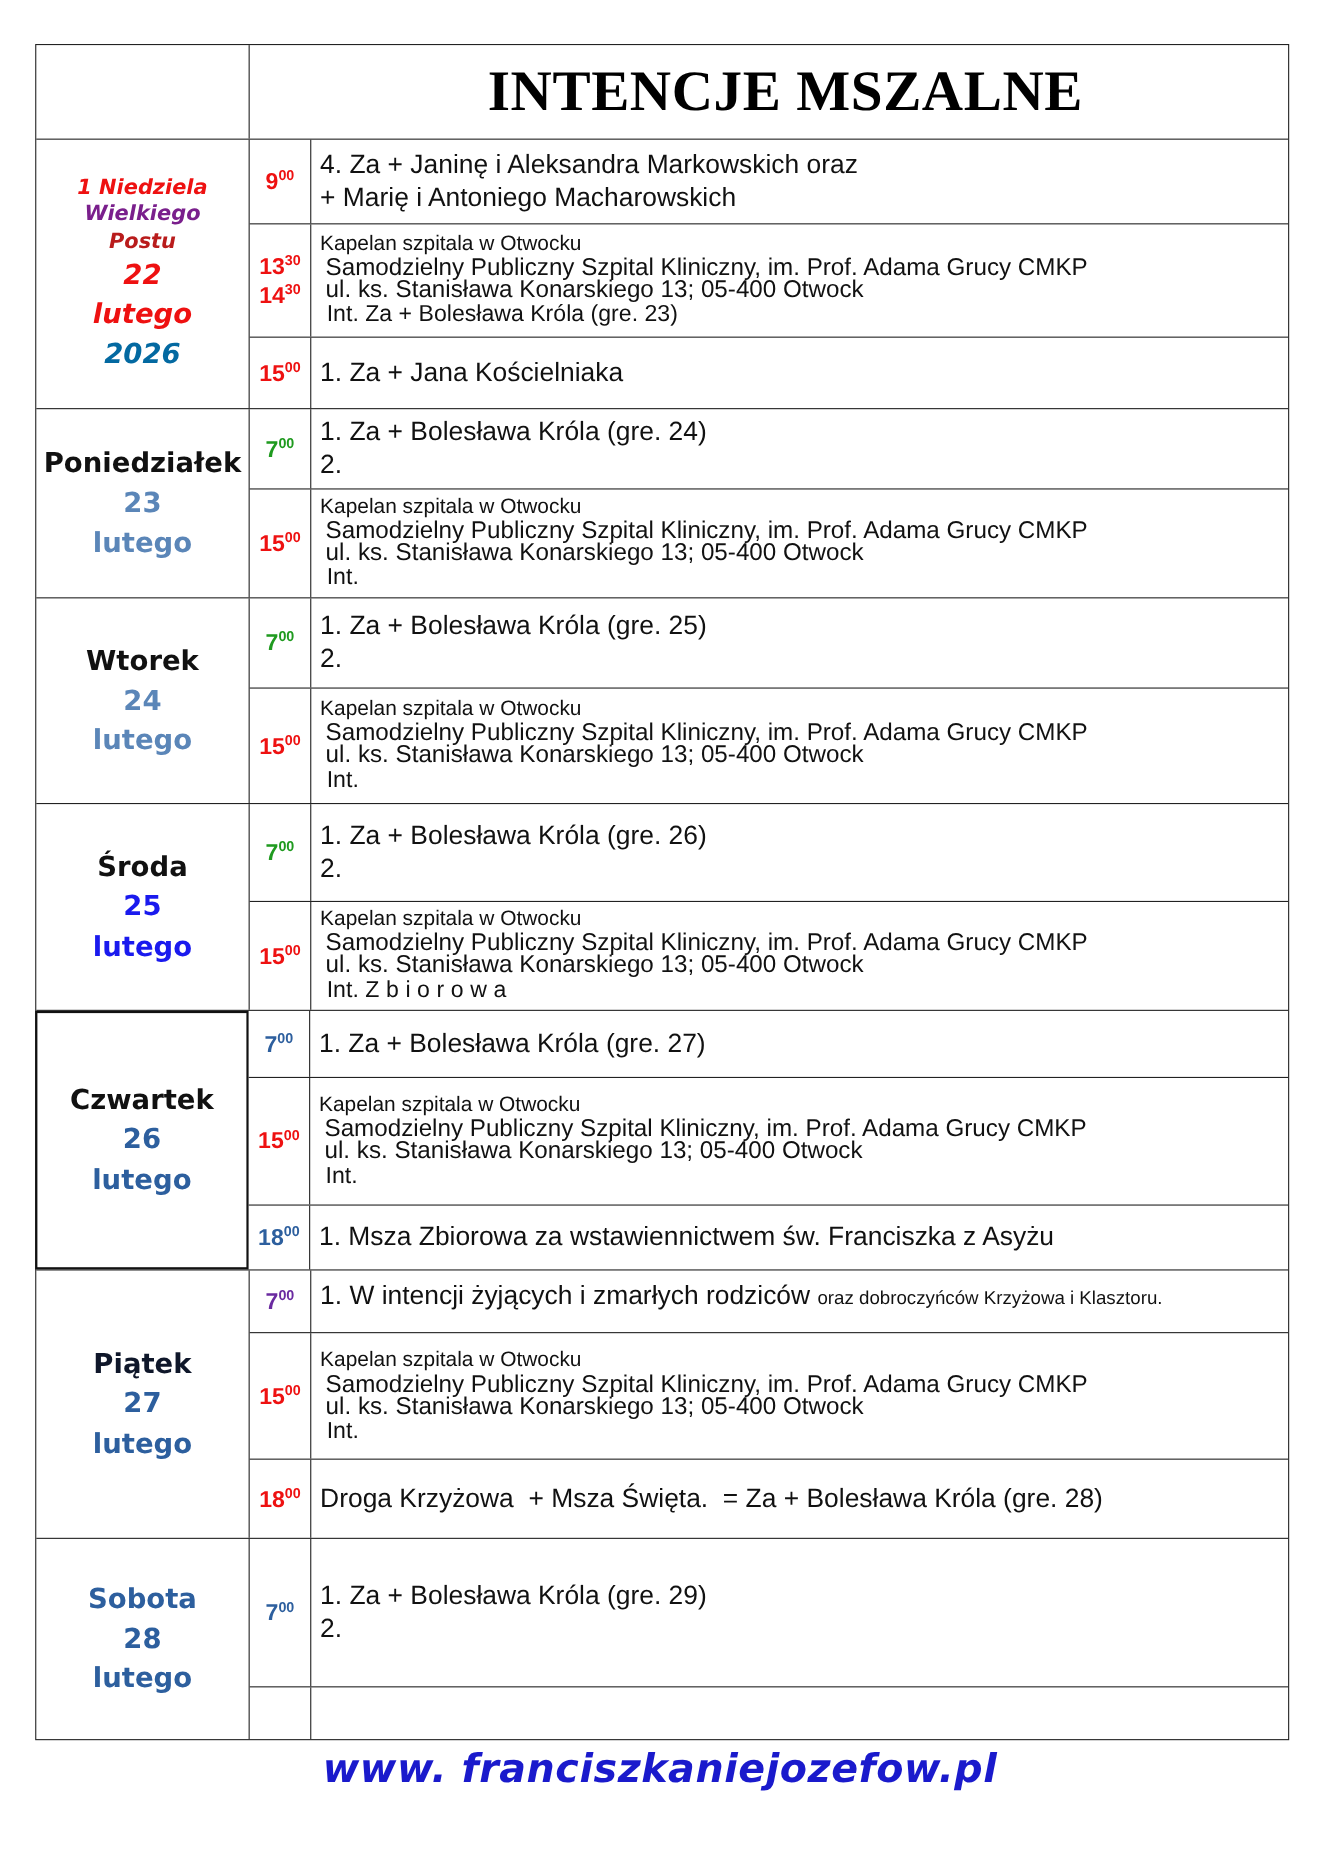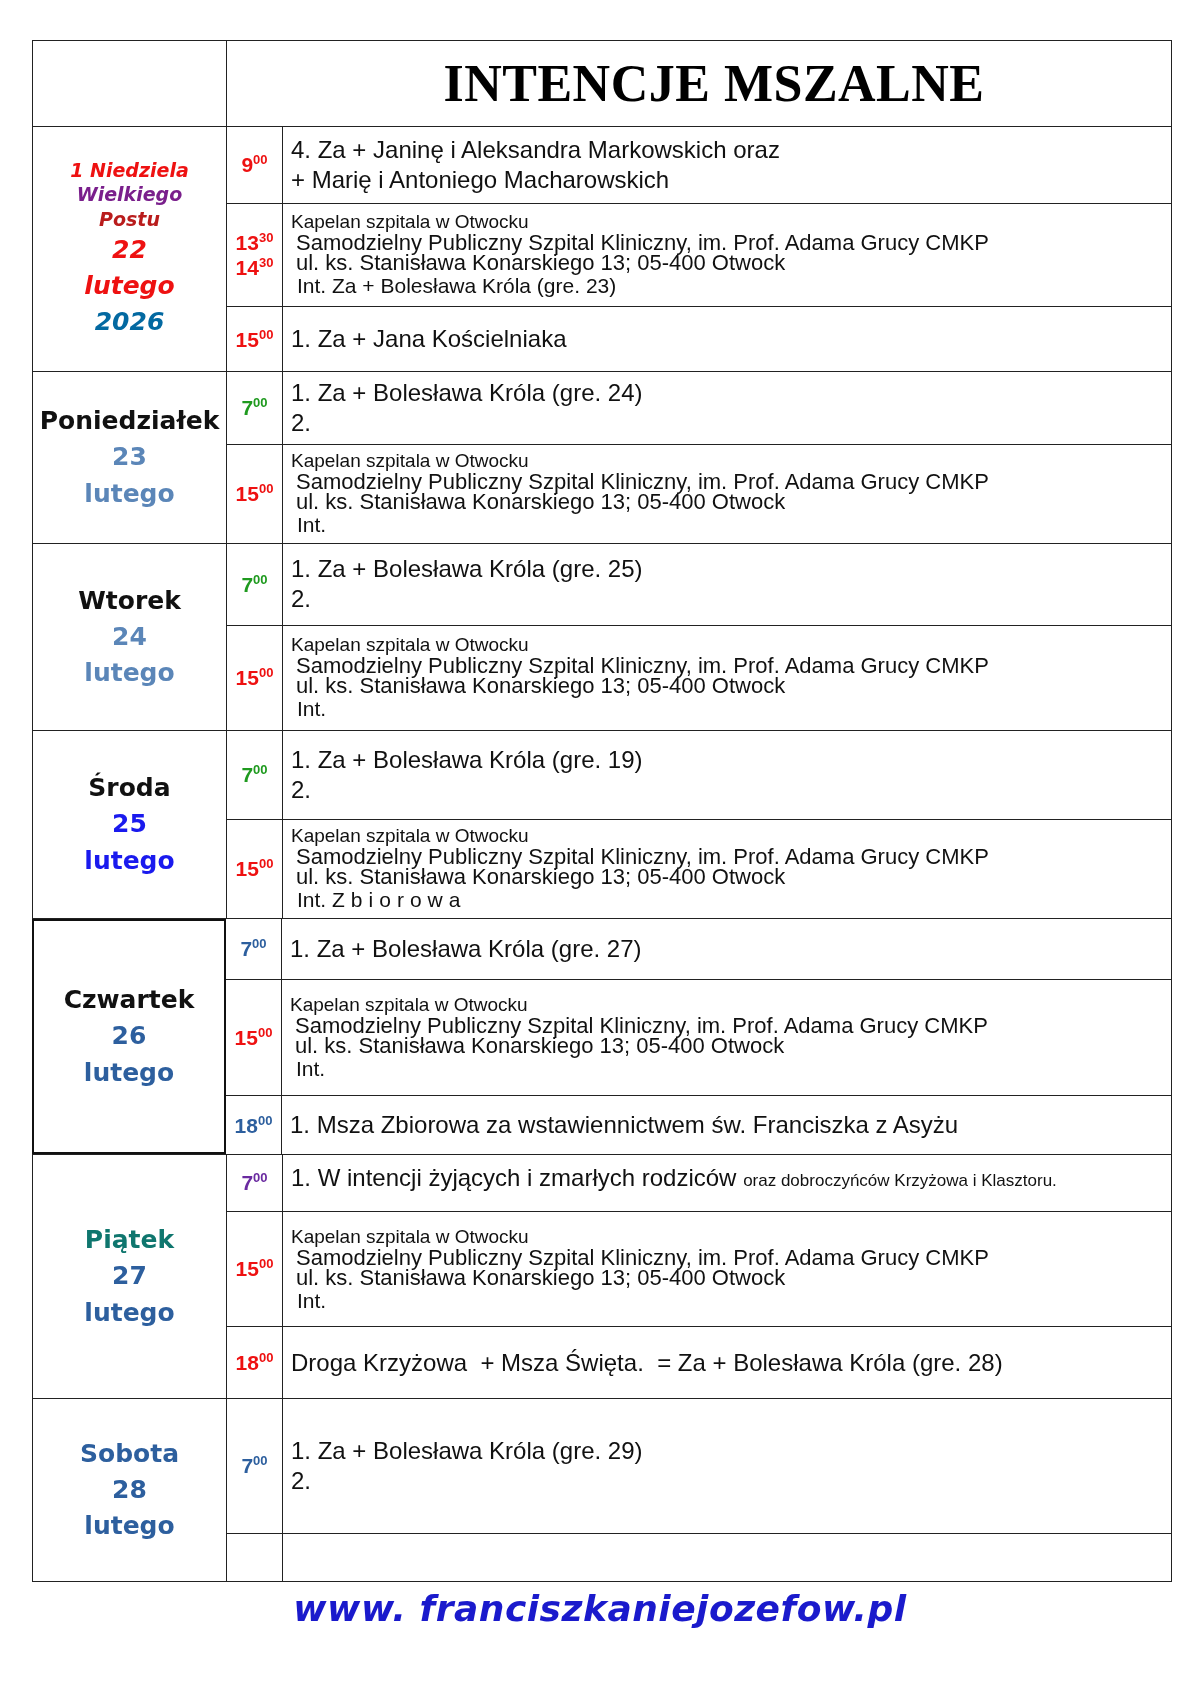--- a/index.html
+++ b/index.html
@@ -155,21 +155,21 @@
         <div class="nm" style="color:#111">Środa</div>
         <div class="num" style="color:#1a1aee">25</div>
         <div class="mon" style="color:#1a1aee">lutego</div>
       </div>
       <div class="slots">
         <div class="slot" style="height:89px">
           <div class="tcell" style="color:#1f9a1f">
             <div><span>7</span><sup>00</sup></div>
           </div>
           <div class="icell">
-            <div class="big">1. Za + Bolesława Króla (gre. 19)</div>
+            <div class="big">1. Za + Bolesława Króla (gre. 26)</div>
             <div class="big">2.</div>
           </div>
         </div>
         <div class="slot" style="height:99px">
           <div class="tcell" style="color:#ee1111">
             <div><span>15</span><sup>00</sup></div>
           </div>
           <div class="icell">
             <div class="kap">Kapelan szpitala w Otwocku</div>
             <div class="small">Samodzielny Publiczny Szpital Kliniczny, im. Prof. Adama Grucy CMKP</div>
@@ -212,21 +212,21 @@
           </div>
           <div class="icell">
             <div class="big">1. Msza Zbiorowa za wstawiennictwem św. Franciszka z Asyżu</div>
           </div>
         </div>
       </div>
     </div>
 
     <div class="day" style="height:244px">
       <div class="dcell">
-        <div class="nm" style="color:#0f766e">Piątek</div>
+        <div class="nm" style="color:#0f172a">Piątek</div>
         <div class="num" style="color:#2d5f9e">27</div>
         <div class="mon" style="color:#2d5f9e">lutego</div>
       </div>
       <div class="slots">
         <div class="slot" style="height:57px">
           <div class="tcell" style="color:#6a2aa0">
             <div><span>7</span><sup>00</sup></div>
           </div>
           <div class="icell" style="justify-content:flex-start;padding-top:8px">
             <div class="big"><span>1. W intencji żyjących i zmarłych rodziców</span> <span class="note">oraz dobroczyńców Krzyżowa i Klasztoru.</span></div>

